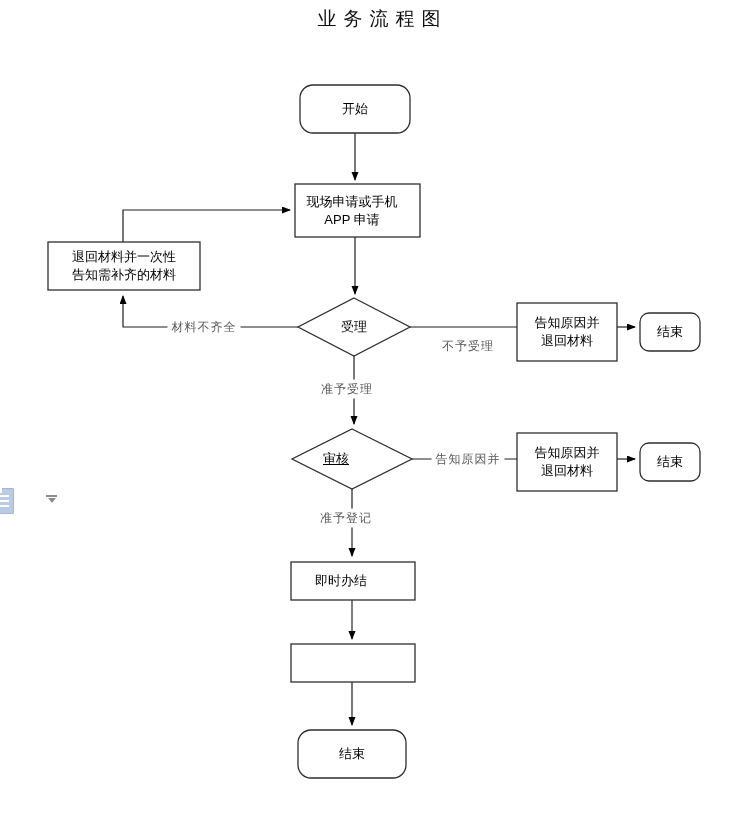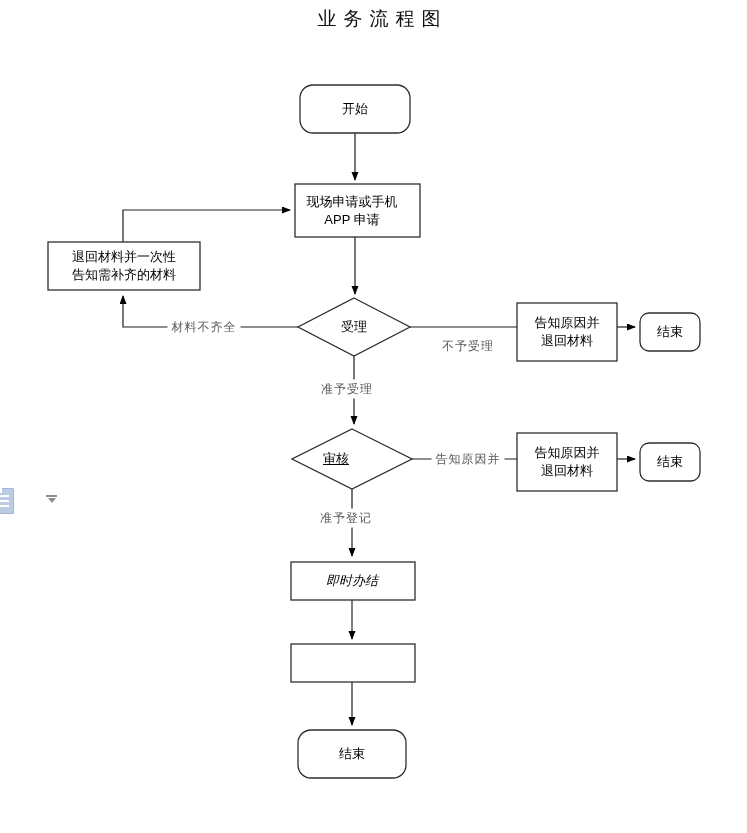--- a/index.html
+++ b/index.html
@@ -111,21 +111,21 @@
 
   <div class="node-text" style="left:276px;top:429px;width:120px;height:60px;text-decoration:underline;">审核</div>
 
   <div class="node-text" style="left:517px;top:433px;width:100px;height:58px;">
     <span>告知原因并</span>
     <span>退回材料</span>
   </div>
 
   <div class="node-text" style="left:640px;top:443px;width:60px;height:38px;">结束</div>
 
-  <div class="node-text" style="left:290px;top:562px;width:124px;height:38px;font-style:italic;">即时办结</div>
+  <div class="node-text" style="left:279px;top:562px;width:124px;height:38px;">即时办结</div>
 
 
   <div class="node-text" style="left:298px;top:730px;width:108px;height:48px;">结束</div>
 
   <div class="edge-label" style="left:204px;top:327px;">材料不齐全</div>
   <div class="edge-label" style="left:468px;top:346px;">不予受理</div>
   <div class="edge-label" style="left:347px;top:389px;">准予受理</div>
   <div class="edge-label" style="left:468px;top:459px;">告知原因并</div>
   <div class="edge-label" style="left:346px;top:518px;">准予登记</div>
 

